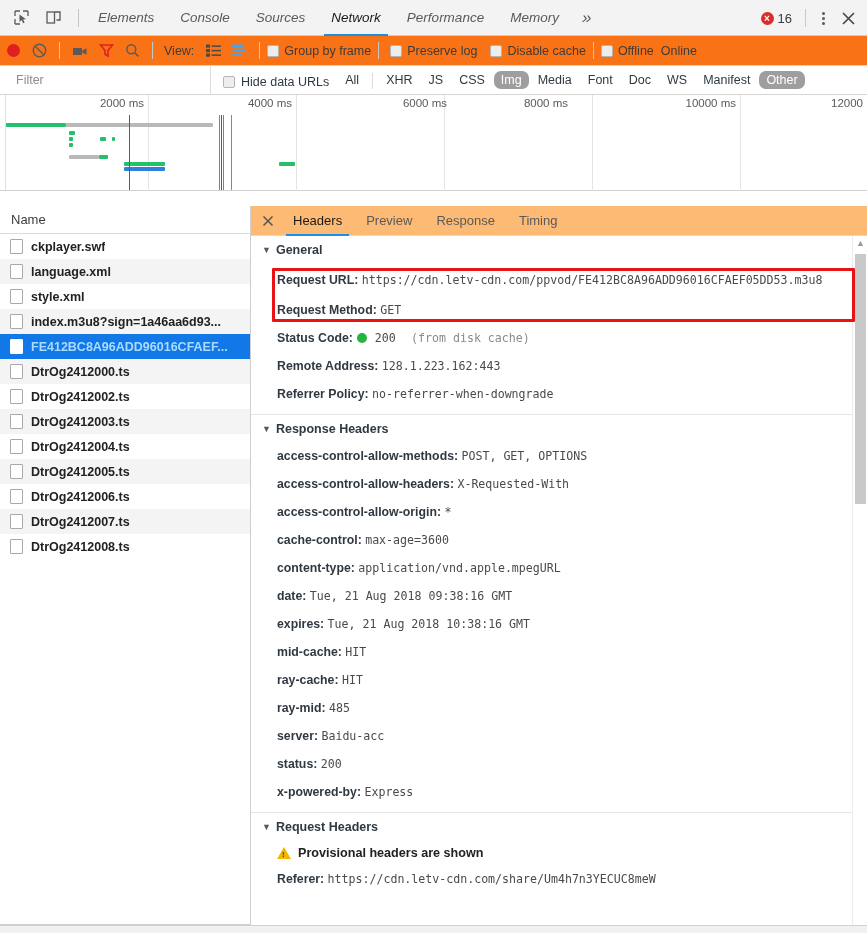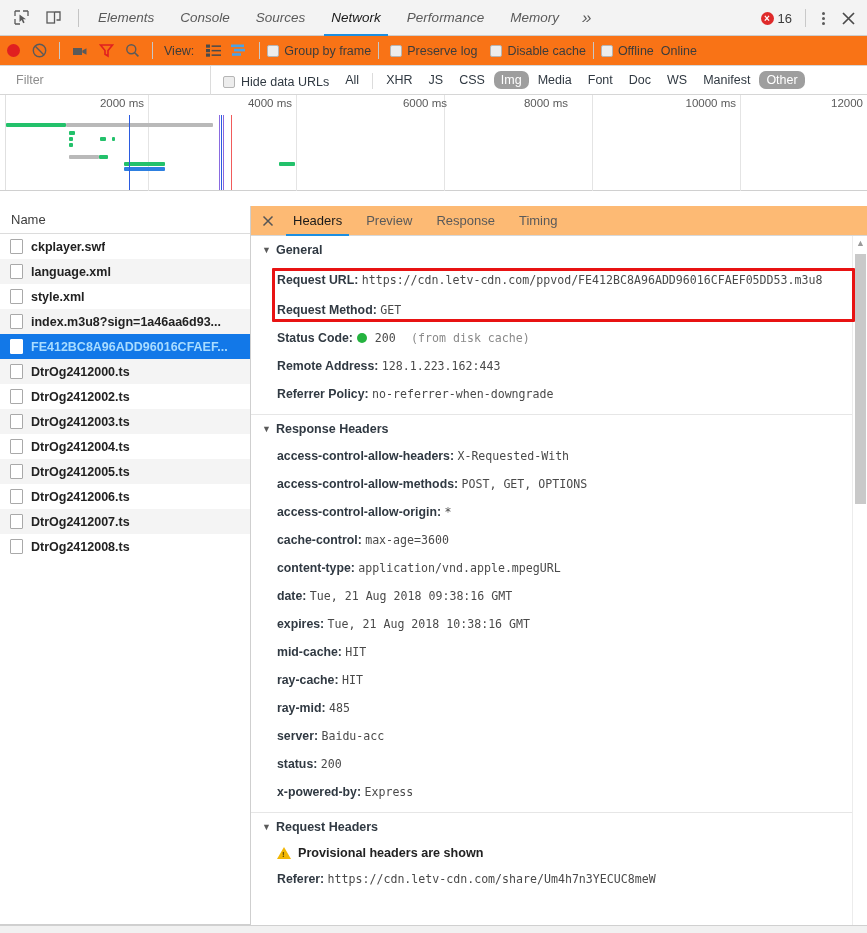--- a/index.html
+++ b/index.html
@@ -470,22 +470,22 @@
           <span class="hdr-val">no-referrer-when-downgrade</span>
         </div>
 
         <div class="hr"></div>
 
         <div class="sect-title">
           <span class="tri">▼</span>
           <span>Response Headers</span>
         </div>
         <div id="resp-headers">
+            <div class="hdr-line"><span class="hdr-name">access-control-allow-methods: </span><span class="hdr-val">POST, GET, OPTIONS</span></div>
             <div class="hdr-line"><span class="hdr-name">access-control-allow-headers: </span><span class="hdr-val">X-Requested-With</span></div>
-            <div class="hdr-line"><span class="hdr-name">access-control-allow-methods: </span><span class="hdr-val">POST, GET, OPTIONS</span></div>
             <div class="hdr-line"><span class="hdr-name">access-control-allow-origin: </span><span class="hdr-val">*</span></div>
             <div class="hdr-line"><span class="hdr-name">cache-control: </span><span class="hdr-val">max-age=3600</span></div>
             <div class="hdr-line"><span class="hdr-name">content-type: </span><span class="hdr-val">application/vnd.apple.mpegURL</span></div>
             <div class="hdr-line"><span class="hdr-name">date: </span><span class="hdr-val">Tue, 21 Aug 2018 09:38:16 GMT</span></div>
             <div class="hdr-line"><span class="hdr-name">expires: </span><span class="hdr-val">Tue, 21 Aug 2018 10:38:16 GMT</span></div>
             <div class="hdr-line"><span class="hdr-name">mid-cache: </span><span class="hdr-val">HIT</span></div>
             <div class="hdr-line"><span class="hdr-name">ray-cache: </span><span class="hdr-val">HIT</span></div>
             <div class="hdr-line"><span class="hdr-name">ray-mid: </span><span class="hdr-val">485</span></div>
             <div class="hdr-line"><span class="hdr-name">server: </span><span class="hdr-val">Baidu-acc</span></div>
             <div class="hdr-line"><span class="hdr-name">status: </span><span class="hdr-val">200</span></div>

